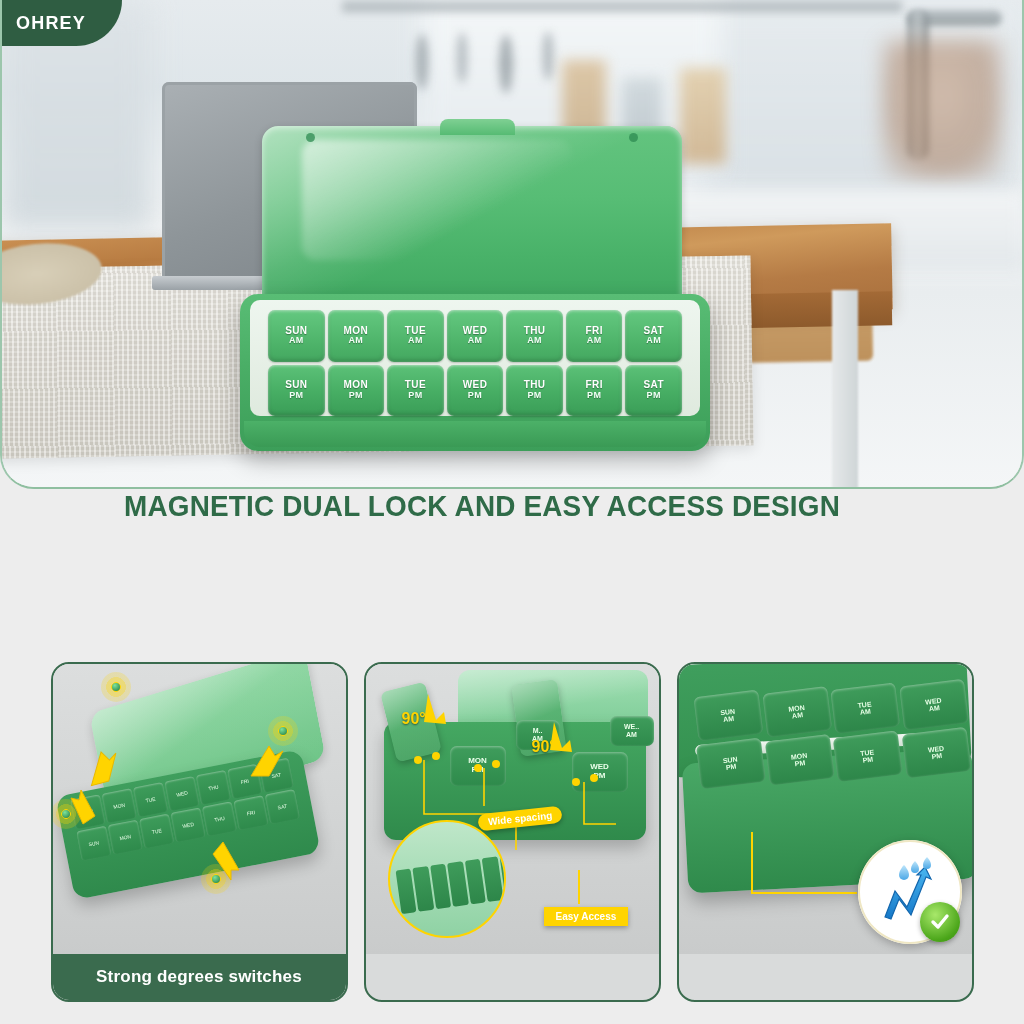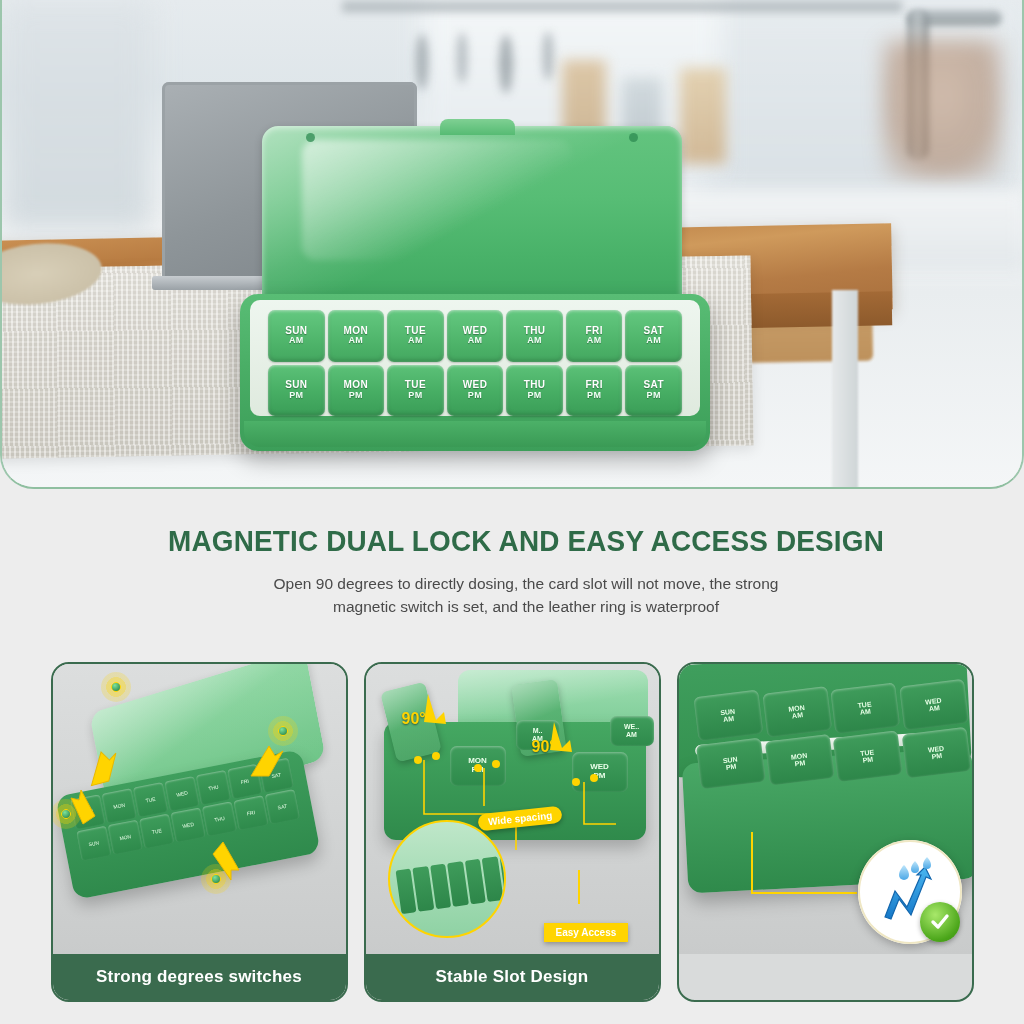--- a/index.html
+++ b/index.html
@@ -166,21 +166,21 @@
   
   .brand {
     position:absolute; left:0; top:0; width:120px; height:46px;
     background:#2f5d42; border-bottom-right-radius:46px;
     display:flex; align-items:center; justify-content:flex-start; padding-left:14px;
     z-index:6;
   }
   .brand-text { color:#fff; font-weight:bold; font-size:18px; letter-spacing:1.2px; }
 
   
-  .headline-wrap { position:absolute; left:0; top:524px; width:964px; text-align:center;margin-left:44px; }
+  .headline-wrap { position:absolute; left:0; top:489px; width:964px; text-align:center; }
   .headline {
     color:#2f6b48; font-weight:bold; font-size:30px; letter-spacing:.2px;
     transform: scaleX(.93); transform-origin:center;
   }
   .subhead {
     margin-top:14px; color:#4a4a4a; font-size:15.5px; line-height:1.5;
   }
 
   
   .cards { position:absolute; left:0; top:662px; width:1024px; height:340px;
@@ -431,28 +431,27 @@
                 </div>
               </div>
 
             </div>
           </div>
           <div class="tray-foot"></div>
         </div>
       </div>
     </div>
 
+    <div class="brand">
+      <span class="brand-text">OHREY</span>
+    </div>
   </div>
 
   <div class="headline-wrap">
     <div class="headline">MAGNETIC DUAL LOCK AND EASY ACCESS DESIGN</div>
-    <div class="subhead">
-      <div>Open 90 degrees to directly dosing, the card slot will not move, the strong</div>
-      <div>magnetic switch is set, and the leather ring is waterproof</div>
-    </div>
   </div>
 
   <div class="cards">
 
     <div class="card">
       <div class="card-photo">
         <div class="c1-lid"></div>
         <div class="c1-base">
           <div class="c1-cells">
             <div class="cc">
@@ -567,24 +566,23 @@
             <span></span>
               <span></span>
               <span></span>
               <span></span>
               <span></span>
               <span></span>
               <span></span>
           </div>
         </div>
 
-        <div class="rectbadge" style="left:178px; bottom:12px;text-align:center;">Easy Access</div>
+        <div class="rectbadge" style="left:178px; bottom:28px;text-align:center;">Easy Access</div>
         <div class="line-y" style="left:212px; bottom:50px; width:2px; height:34px;"></div>
       </div>
-      <div class="card-cap">Stable Slot Design</div>
     </div>
 
     <div class="card">
       <div class="card-photo">
         <div class="c3-lid"></div>
         <div class="c3-tray"></div>
         <div class="c3-strip"></div>
         <div class="c3-cells">
           <div class="cc">
             <div class="q">

